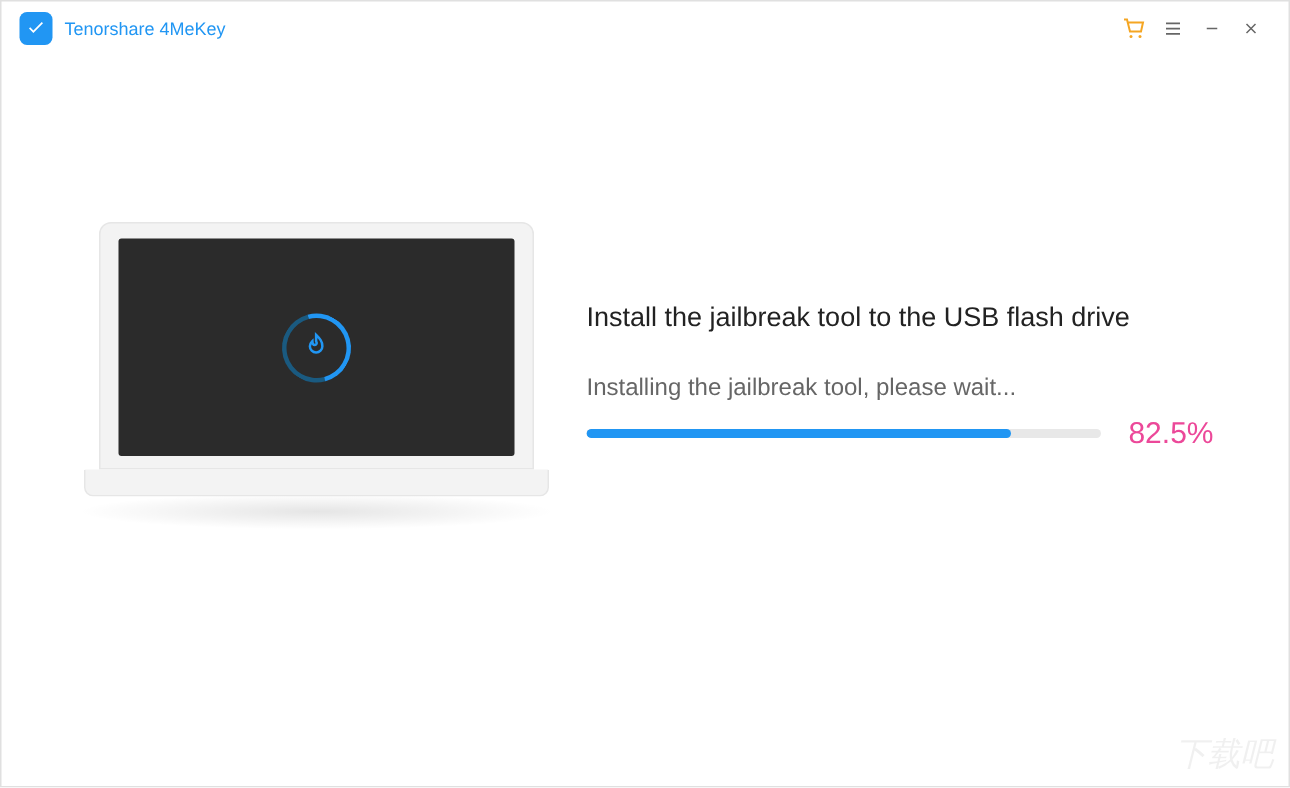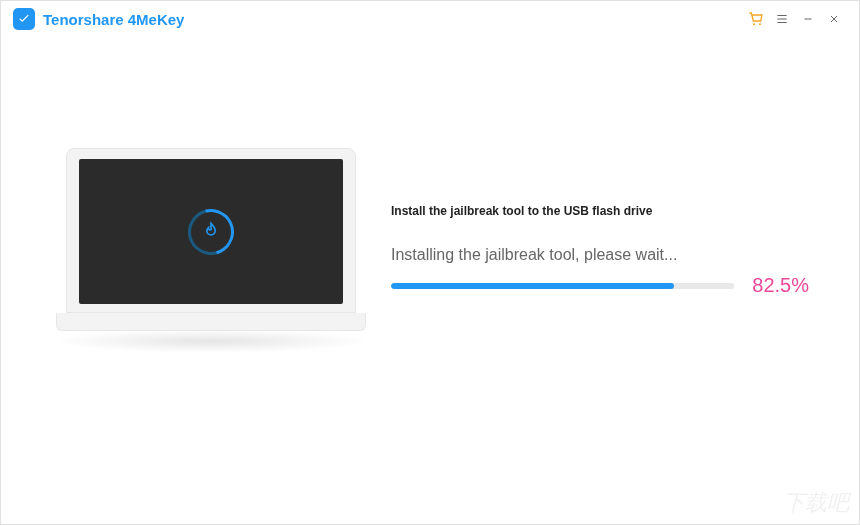--- a/index.html
+++ b/index.html
@@ -1,35 +1,35 @@
 <!DOCTYPE html>
 <html><head>
 <meta charset="utf-8">
 <style>
   * { box-sizing: border-box; margin: 0; padding: 0; }
   html, body { width: 860px; height: 525px; font-family: "Segoe UI", Arial, sans-serif; background: #fff; }
   .window { width: 860px; height: 525px; border: 1px solid #e0e0e0; position: relative; display: flex; flex-direction: column; }
   .titlebar { height: 36px; display: flex; align-items: center; padding: 0 12px; }
   .app-logo { width: 22px; height: 22px; background: #2196f3; border-radius: 5px; display: flex; align-items: center; justify-content: center; margin-right: 8px; }
   .app-logo svg { width: 14px; height: 14px; }
-  .app-title { font-size: 15px; color: #2196f3; font-weight: 700; }
+  .app-title { font-size: 12px; color: #2196f3; font-weight: 400; }
   .titlebar-spacer { flex: 1; }
   .titlebar-btn { width: 26px; height: 26px; display: flex; align-items: center; justify-content: center; color: #666; cursor: pointer; }
   .titlebar-btn.cart { color: #f5a623; }
   .content { flex: 1; display: flex; align-items: center; padding: 0 40px 60px 40px; }
   .left-pane { flex: 0 0 340px; display: flex; justify-content: center; align-items: center; }
   .laptop { position: relative; width: 290px; }
   .laptop-screen-frame { background: #f3f3f3; border-radius: 8px 8px 0 0; padding: 10px 12px 8px 12px; border: 1px solid #e6e6e6; }
   .laptop-screen { background: #2b2b2b; width: 100%; height: 145px; display: flex; align-items: center; justify-content: center; border-radius: 2px; }
   .laptop-base { height: 18px; background: #f3f3f3; border: 1px solid #e6e6e6; border-top: none; border-radius: 0 0 6px 6px; width: 310px; margin-left: -10px; position: relative; }
   .laptop-shadow { height: 24px; background: radial-gradient(ellipse at center, rgba(0,0,0,0.10) 0%, rgba(0,0,0,0) 70%); width: 320px; margin-left: -15px; margin-top: -2px; }
   .spinner-ring { width: 46px; height: 46px; border-radius: 50%; border: 3px solid #1a5a80; border-top-color: #2196f3; border-right-color: #2196f3; display: flex; align-items: center; justify-content: center; transform: rotate(30deg); }
   .spinner-inner { transform: rotate(-30deg); }
   .right-pane { flex: 1; padding-left: 10px; padding-right: 10px; }
-  .heading { font-size: 12px; color: #222; font-weight: 700; margin-bottom: 28px; }
+  .heading { font-size: 18px; color: #222; font-weight: 400; margin-bottom: 28px; }
   .subtext { font-size: 16px; color: #666; margin-bottom: 10px; }
   .drive-select { display: flex; align-items: stretch; border: 1px solid #d8d8d8; border-radius: 2px; height: 28px; margin-bottom: 44px; background: #fff; }
   .drive-value { flex: 1; font-size: 12px; color: #666; padding: 0 10px; display: flex; align-items: center; }
   .drive-arrow { width: 20px; background: #2196f3; display: flex; align-items: center; justify-content: center; }
   .progress-row { display: flex; align-items: center; gap: 18px; }
   .progress-track { flex: 1; height: 6px; background: #e8e8e8; border-radius: 3px; overflow: hidden; position: relative; }
   .progress-fill { height: 100%; background: #2196f3; width: 0%; border-radius: 3px; }
   .progress-pct { font-size: 20px; color: #ec4899; min-width: 54px; }
   .watermark { position: absolute; right: 10px; bottom: 6px; font-size: 22px; color: rgba(0,0,0,0.06); font-style: italic; pointer-events: none; }
 </style>

